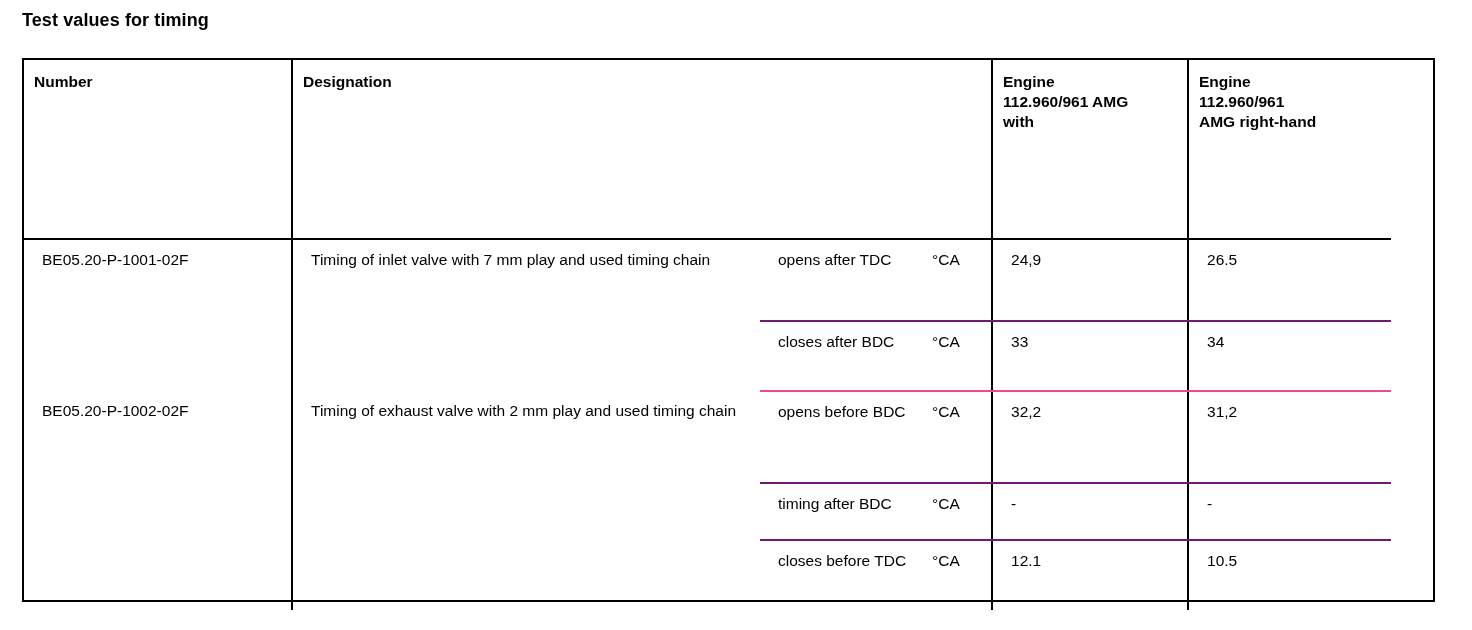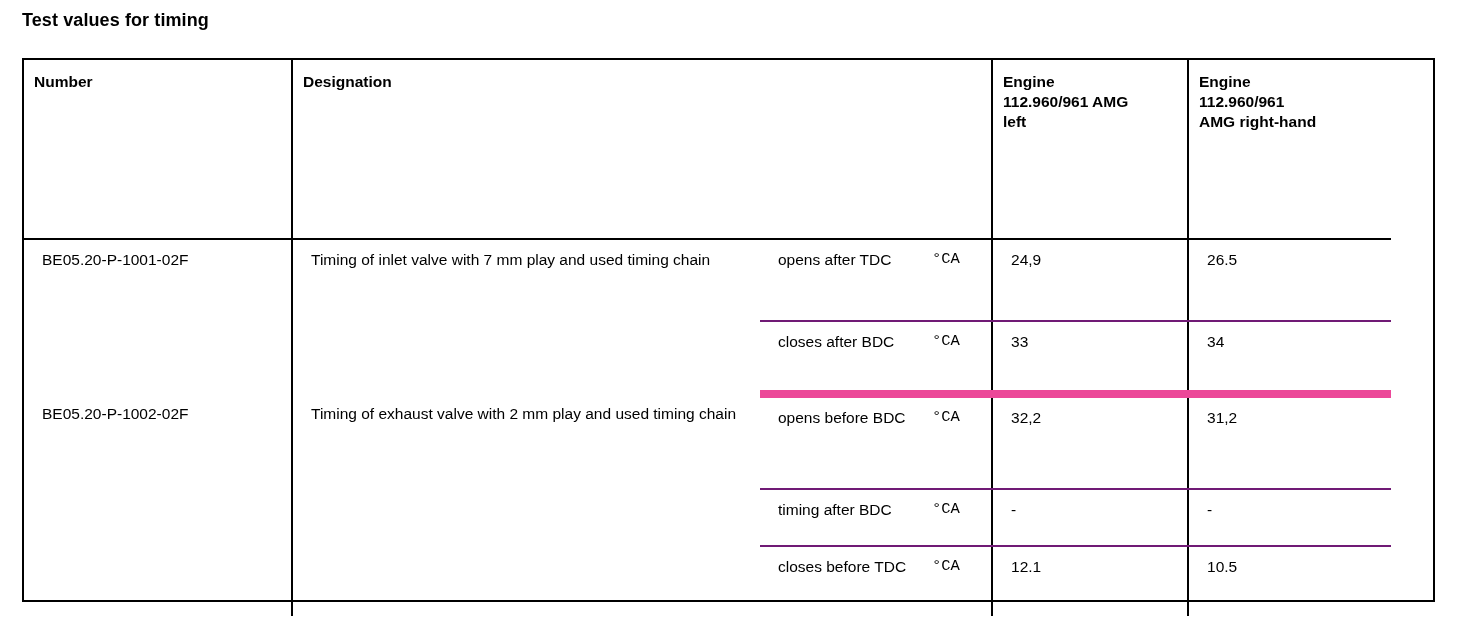--- a/index.html
+++ b/index.html
@@ -83,24 +83,24 @@
   
   .cell { padding: 10px 0 0 18px; }
 
   .num-cell   { border-right: 2px solid #000; }
   .desg-cell  { }
 
   
   .vl { border-left: 2px solid #000; }
 
   
-  .hl-thick { border-bottom: 8px solid #ec4899; }
+  .hl-thick { border-bottom: 2px solid #ec4899; }
   .hl-sub   { border-bottom: 2px solid #701a75; }
 
-  .unit-cell { padding: 10px 0 0 0; font-family: Liberation Mono, monospace; }
+  .unit-cell { padding: 10px 0 0 0; }
 
   .dash { letter-spacing: 0; }
 
   .nowrap { white-space: nowrap; }
 </style>
 </head>
 <body>
 
 <div id="page">
 
@@ -122,21 +122,21 @@
           <td style="border-right:2px solid #000;">
             <div class="cell">Number</div>
           </td>
           <td colspan="3" style="border-right:2px solid #000;margin-top:32px;">
             <div class="cell">Designation</div>
           </td>
           <td style="border-right:2px solid #000;">
             <div class="cell">
               <div>Engine</div>
               <div class="nowrap">112.960/961 AMG</div>
-              <div>left</div>
+              <div>with</div>
             </div>
           </td>
           <td>
             <div class="cell">
               <div>Engine</div>
               <div class="nowrap">112.960/961</div>
               <div class="nowrap">AMG right-hand</div>
             </div>
           </td>
         </tr>

